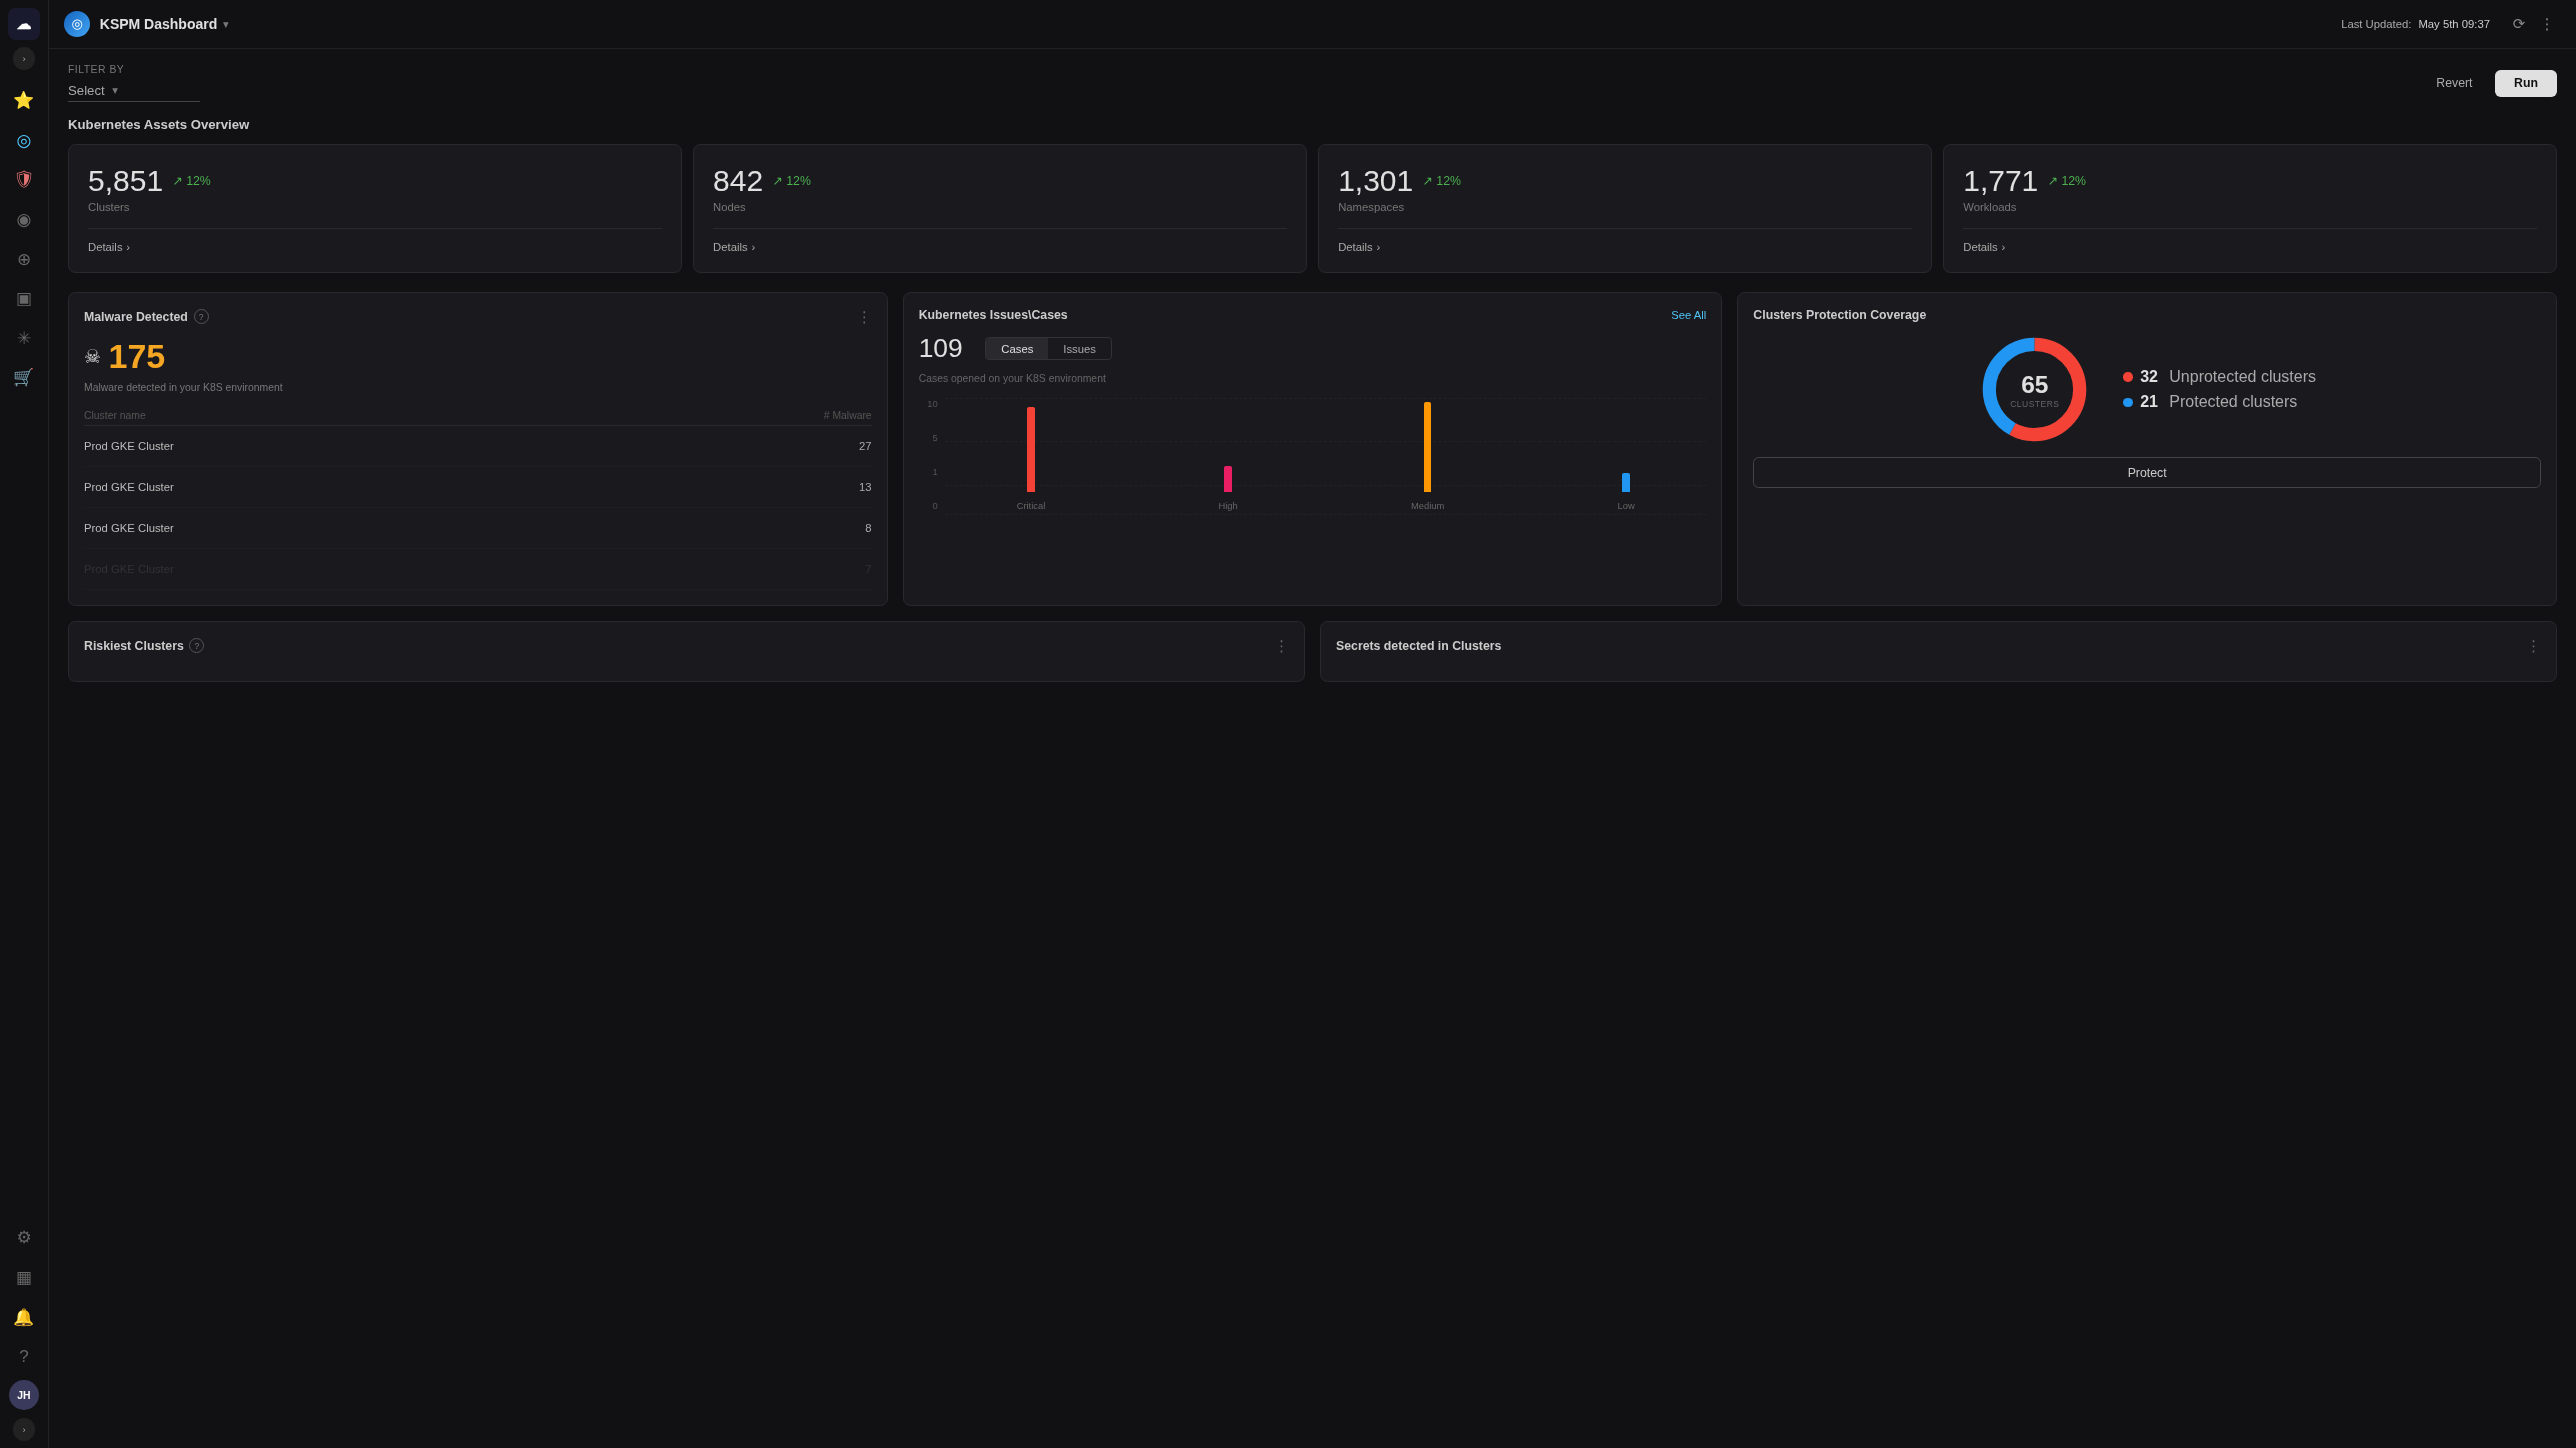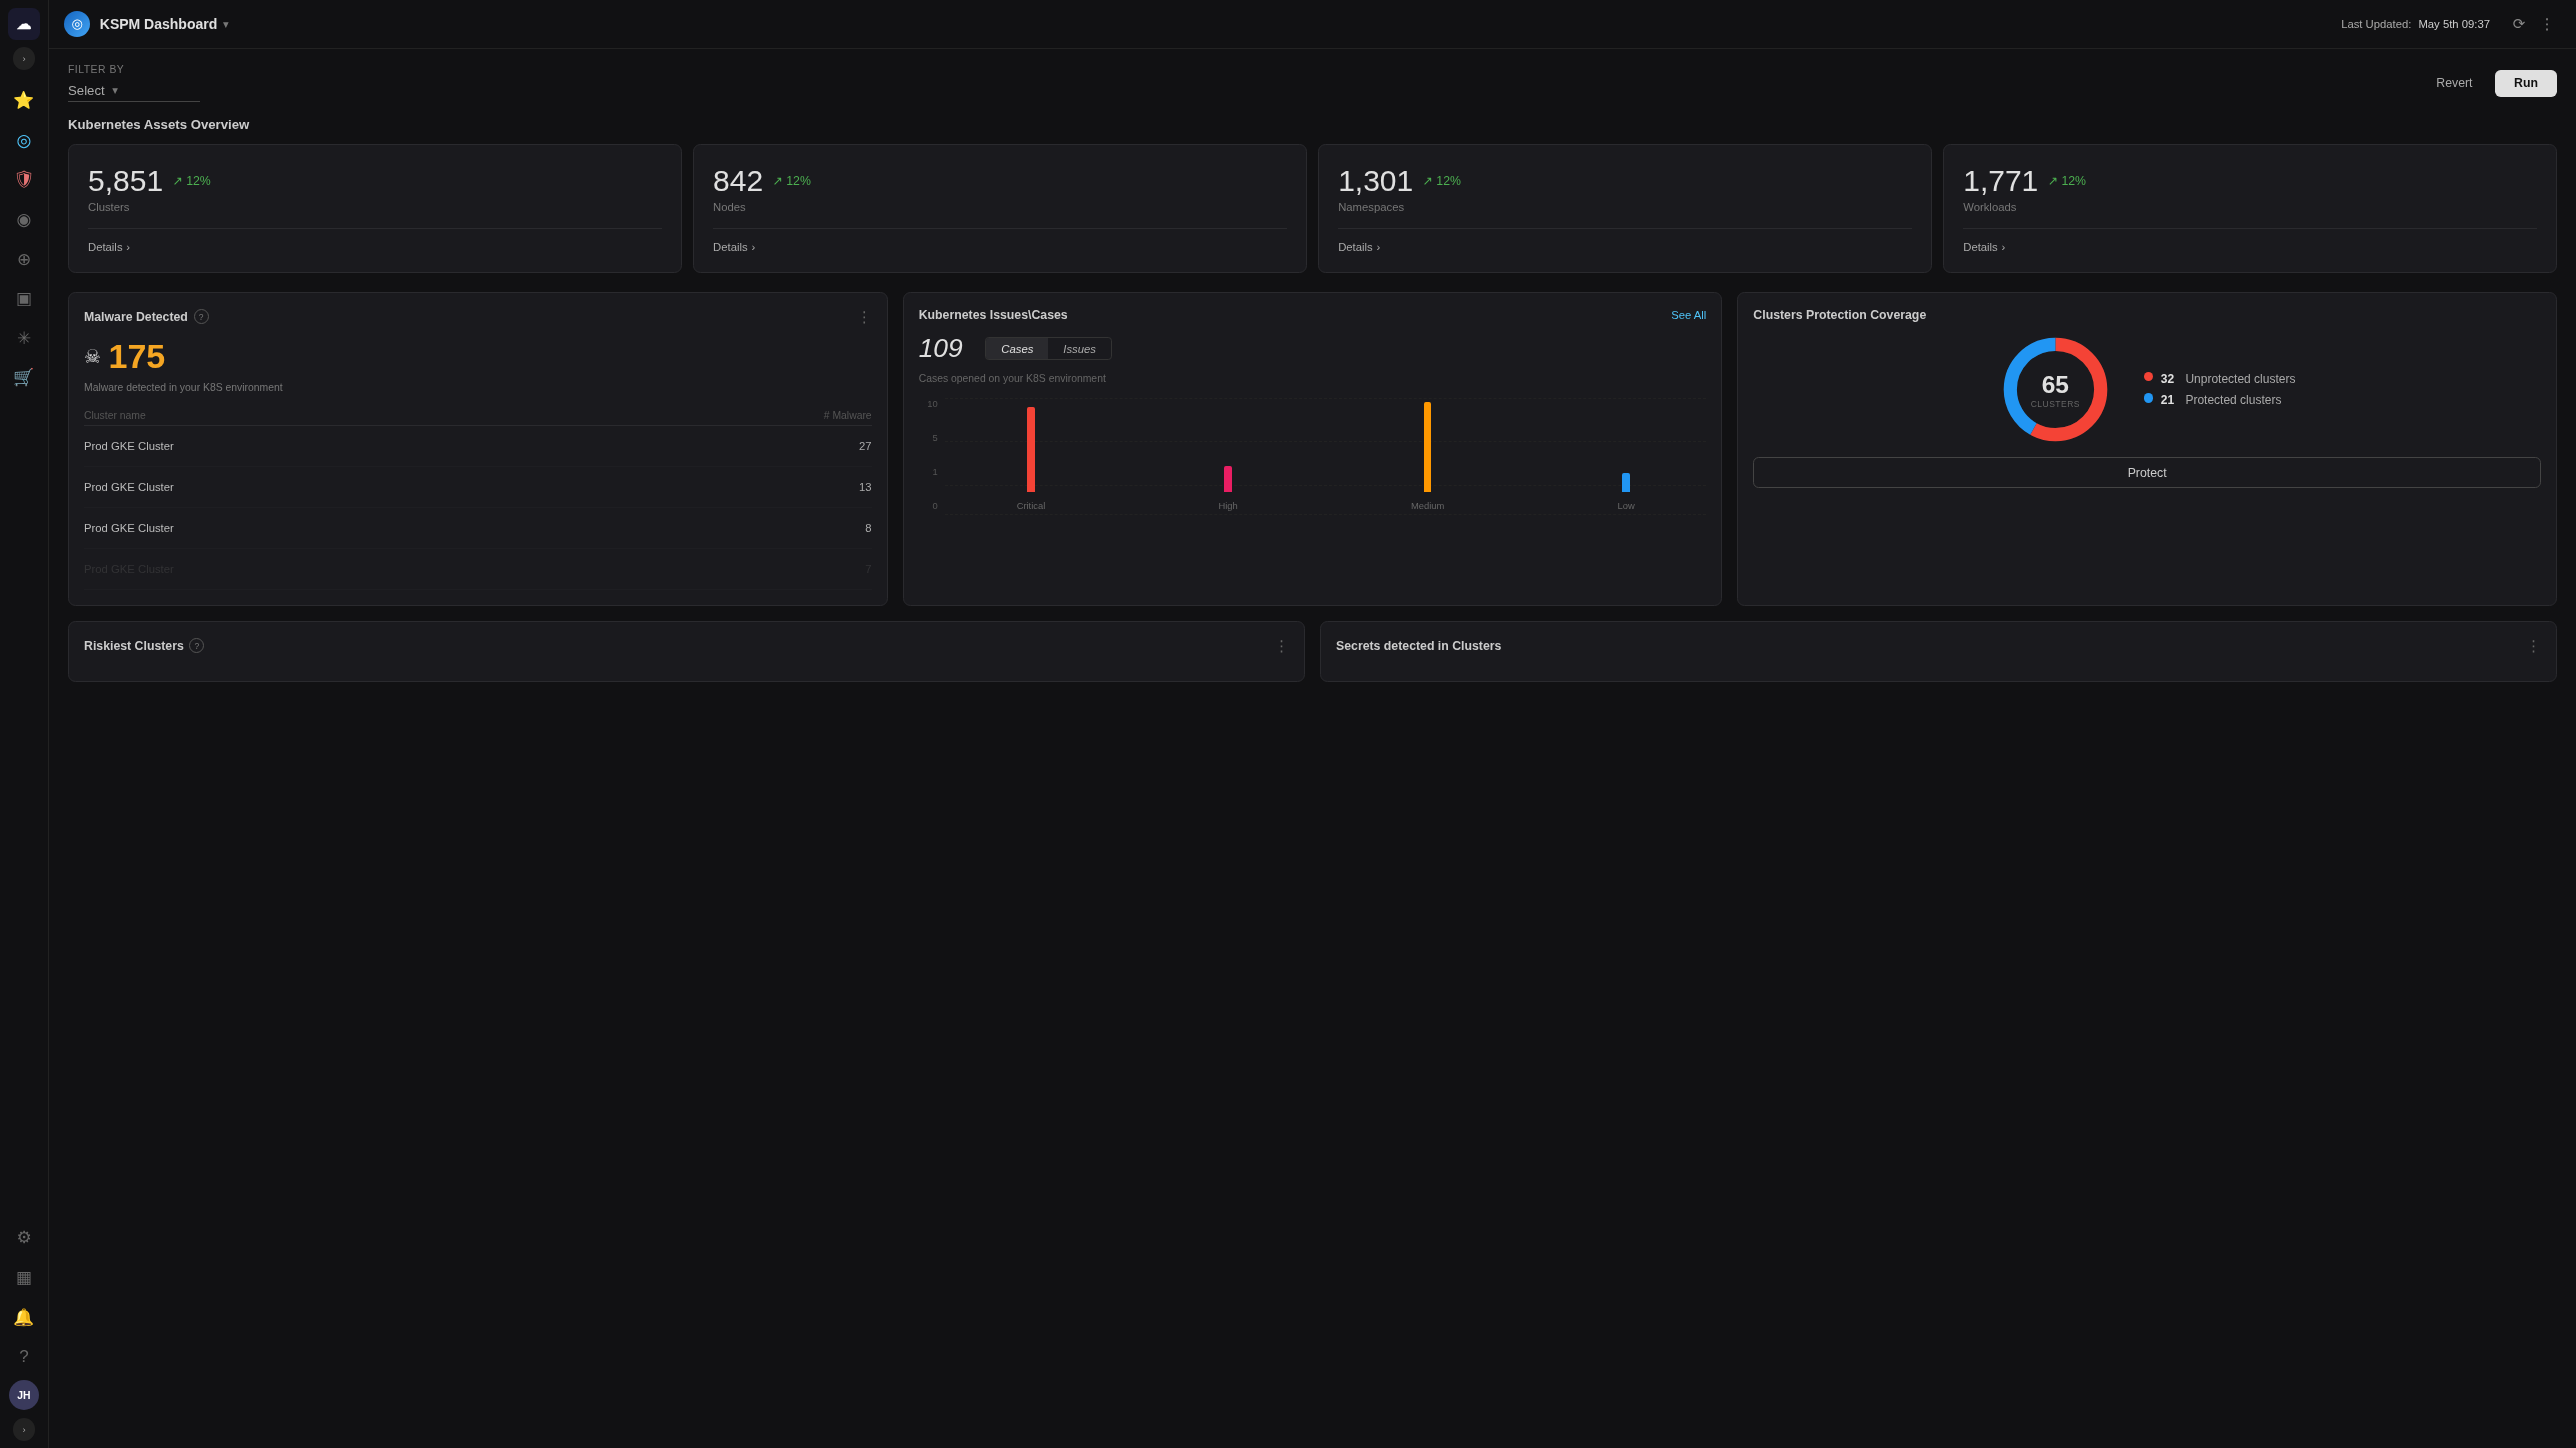--- a/index.html
+++ b/index.html
@@ -412,21 +412,21 @@
     }
     .donut-label {
       position: absolute;
       top: 50%; left: 50%;
       transform: translate(-50%, -50%);
       text-align: center;
     }
     .donut-number { font-size: 24.5px; font-weight: 700; color: #e0e0e0; }
     .donut-sub { font-size: 8.5px; color: #666; text-transform: uppercase; letter-spacing: 0.5px; }
     .legend-items { display: flex; flex-direction: column; gap: 7.5px; }
-    .legend-item { display: flex; align-items: flex-start; gap: 7.5px; font-size: 12px; color: #aaa; }
+    .legend-item { display: flex; align-items: center; gap: 7.5px; font-size: 16px; color: #aaa; }
     .legend-dot { width: 9.4px; height: 9.4px; border-radius: 50%; flex-shrink: 0; }
     .legend-count { font-weight: 600; color: #e0e0e0; margin-right: 3.8px; }
 
     .btn-protect {
       display: block;
       width: calc(100% - 30px);
       margin: 0 15px;
       padding: 7.5px;
       background: transparent;
       border: 0.9px solid #444;
@@ -617,21 +617,21 @@
           </tbody>
         </table>
       </div>
 
       <div class="panel">
         <div class="panel-header">
           <span class="panel-title">Kubernetes Issues\Cases</span>
           <span class="see-all">See All</span>
         </div>
         <div class="k8s-header-row">
-          <div style="display:flex; align-items:center; gap:11.3px;font-style:italic;">
+          <div style="display:flex; align-items:center; gap:11.3px;">
             <span class="k8s-count">109</span>
             <div class="k8s-tabs">
               <div class="k8s-tab active">Cases</div>
               <div class="k8s-tab">Issues</div>
             </div>
           </div>
         </div>
         <div class="k8s-subtitle">Cases opened on your K8S environment</div>
         <div class="chart-area">
 

